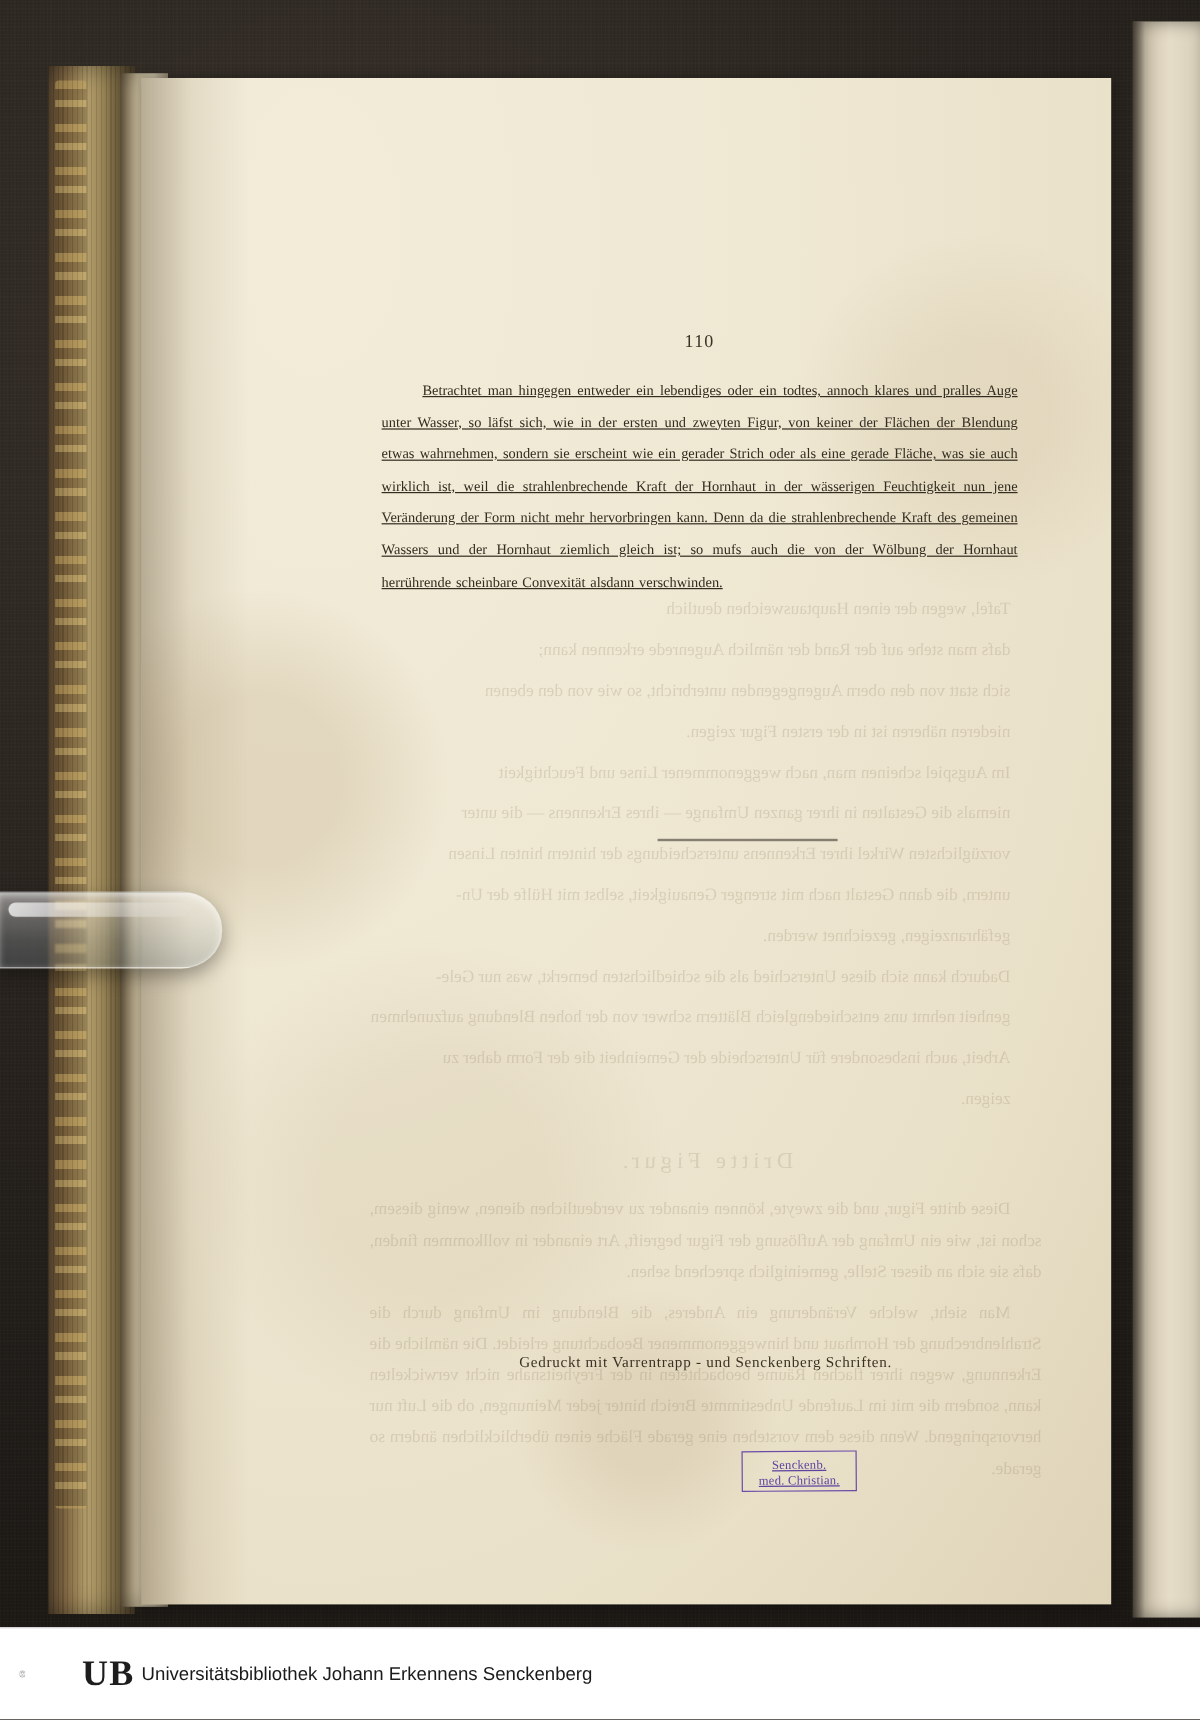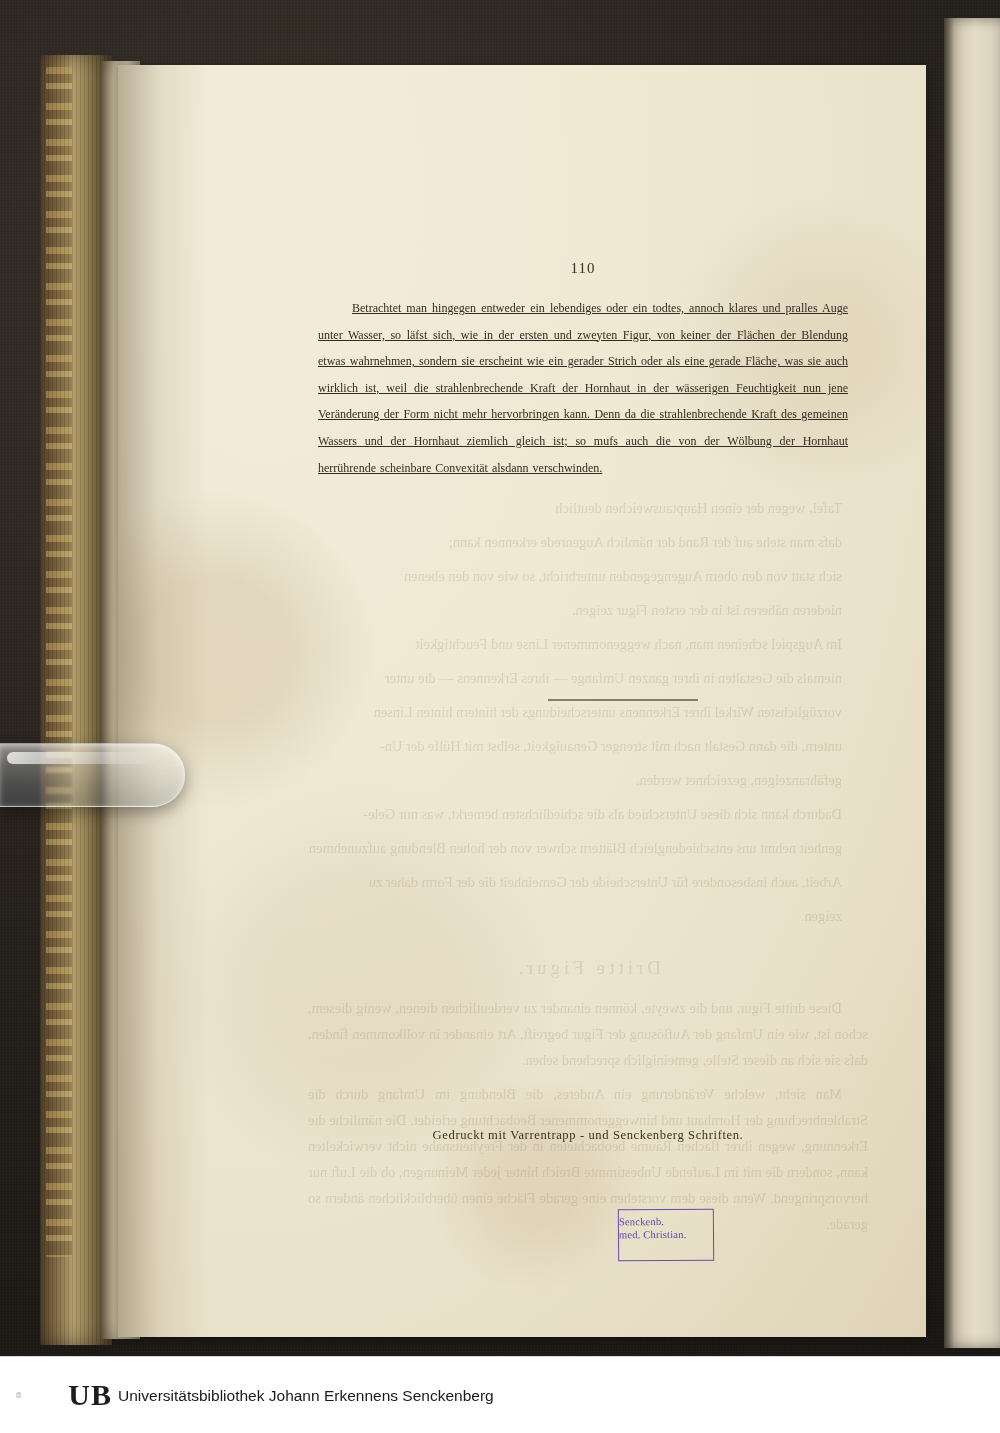--- a/index.html
+++ b/index.html
@@ -129,21 +129,21 @@
     left: 0; top: 0; bottom: 0;
     width: 90px;
     background: linear-gradient(90deg, rgba(90,70,40,.38) 0%, rgba(120,95,55,.12) 45%, transparent 100%);
     pointer-events: none;
   }
 
   
   .text-column {
     position: absolute;
     left: 200px;
-    top: 195px;
+    top: 212px;
     width: 530px;
     color: #2f2a20;
   }
   .folio {
     text-align: center;
     font-size: 15px;
     letter-spacing: 1px;
     margin-bottom: 18px;
     color: #3a3224;
   }
@@ -203,31 +203,32 @@
     letter-spacing: .6px;
     color: #3a3123;
   }
 
   
   .stamp {
     position: absolute;
     left: 500px;
     top: 1144px;
     width: 94px;
-    padding: 5px 0 19px;
-    text-align: left;
+    padding: 5px 0 1px;
+    text-align: center;
     border: 1.6px solid #6a4ba8;
     color: #5d42a0;
     font-size: 10.5px;
     line-height: 13px;
     letter-spacing: .2px;
     transform: rotate(-0.4deg);
     background: rgba(255,255,255,0.03);
     box-shadow: inset 0 0 0 2px rgba(255,255,255,0);
     font-family: "Liberation Serif", serif;
+    text-decoration: underline;
   }
   .stamp div { white-space: nowrap; }
 
   
   .page-weight {
     position: absolute;
     left: -42px;
     top: 688px;
     width: 185px;
     height: 62px;

